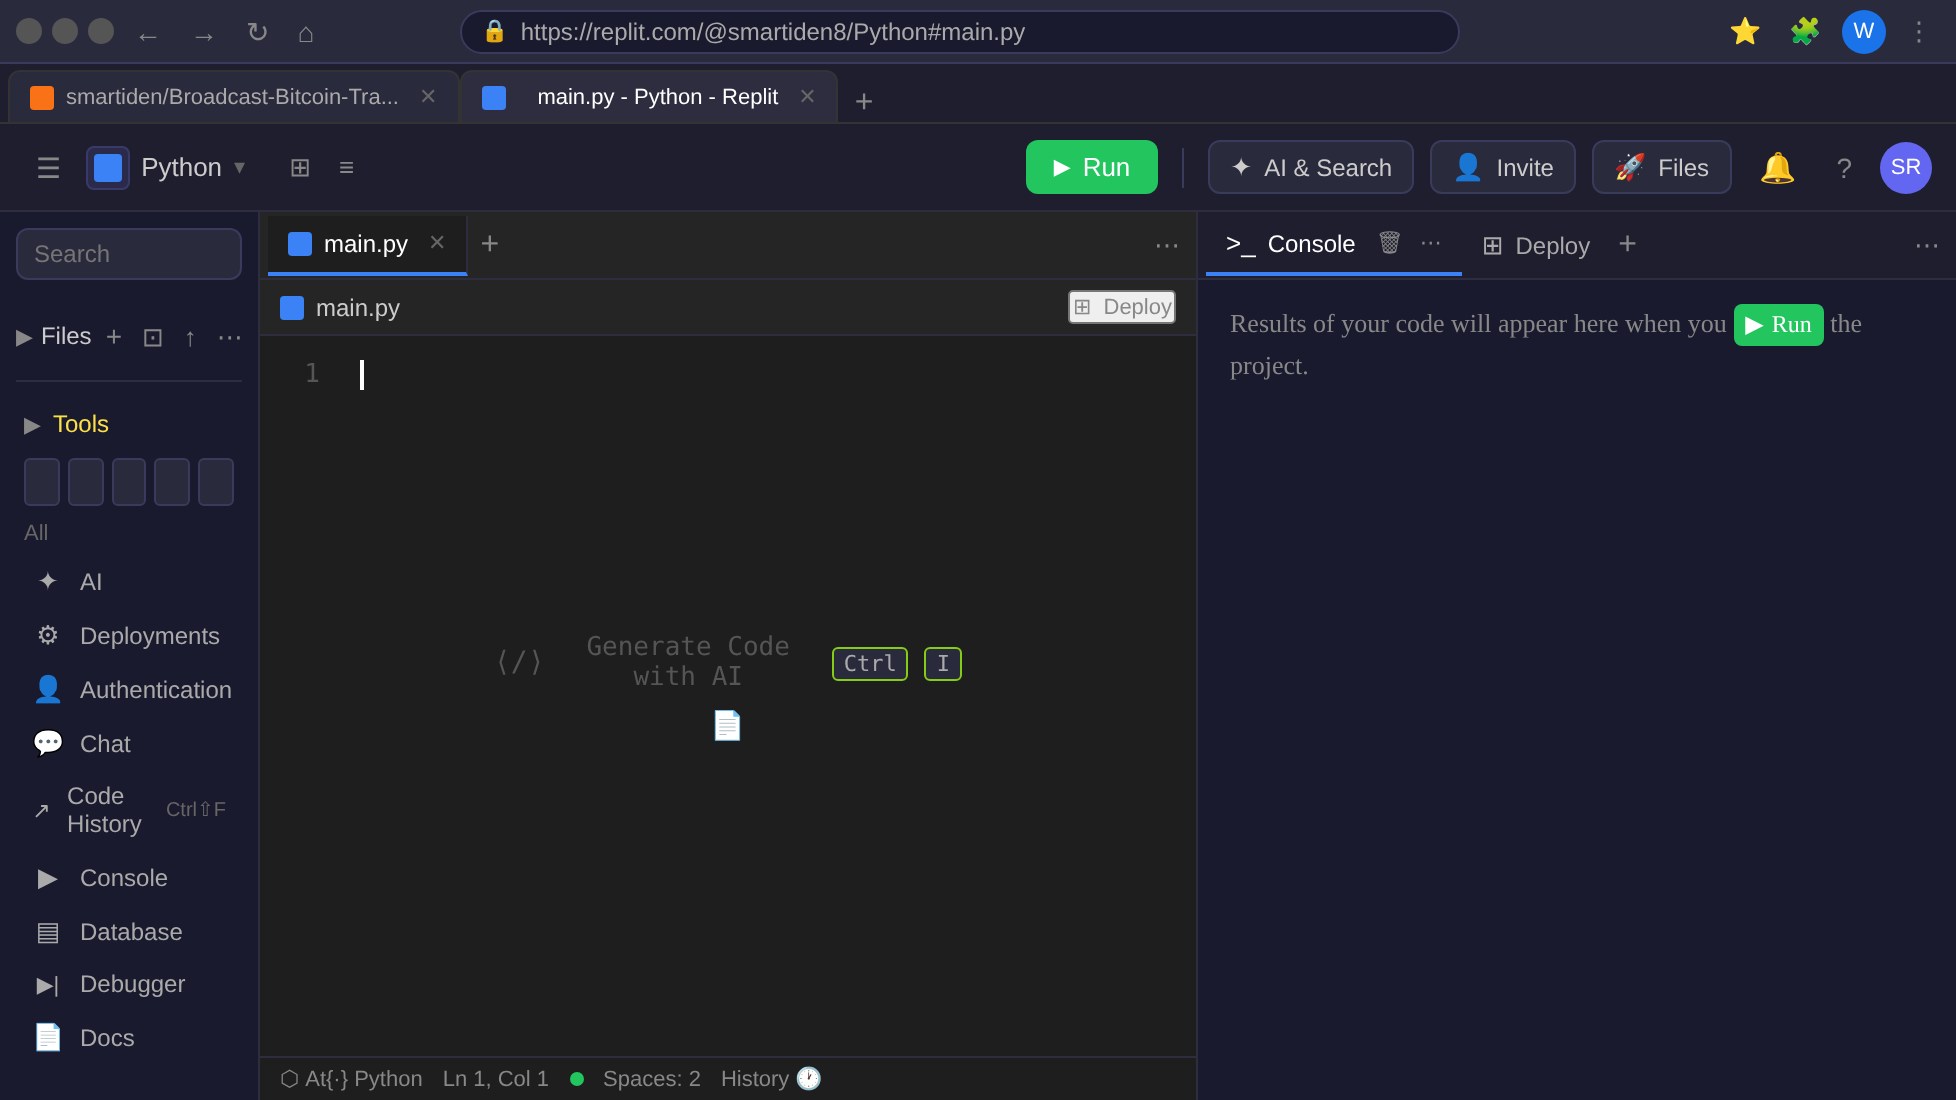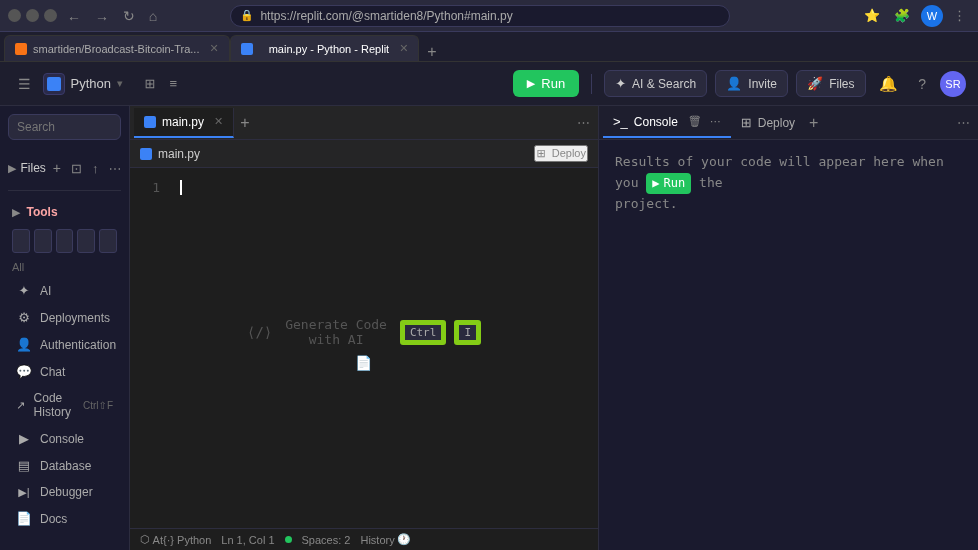--- a/index.html
+++ b/index.html
@@ -39,21 +39,21 @@
 
     
     .main-content { display: flex; flex: 1; overflow: hidden; }
 
     
     .sidebar { width: 130px; background: #1a1a2e; border-right: 1px solid #2d2d3f; display: flex; flex-direction: column; }
     .sidebar-search { padding: 8px; }
     .search-input { width: 100%; background: #2a2a3d; border: 1px solid #3a3a5c; border-radius: 6px; padding: 5px 8px; color: #ccc; font-size: 12px; outline: none; }
     .sidebar-section { padding: 4px 0; }
     .sidebar-section-header { padding: 6px 12px 2px; color: #888; font-size: 11px; display: flex; align-items: center; gap: 6px; cursor: pointer; }
-    .sidebar-section-label { color: #fca5a5; font-size: 12px; font-weight: 700; text-align: right; }
+    .sidebar-section-label { color: #fde047; font-size: 12px; font-weight: 400; text-align: right; }
     .sidebar-item { display: flex; align-items: center; gap: 8px; padding: 5px 12px; cursor: pointer; color: #aaa; font-size: 12px; border-radius: 4px; margin: 1px 4px; }
     .sidebar-item-icon { font-size: 13px; width: 16px; text-align: center; }
     .sidebar-item-shortcut { margin-left: auto; color: #666; font-size: 10px; }
     .sidebar-divider { height: 1px; background: #2d2d3f; margin: 4px 8px; }
     .recent-thumbnails { display: flex; gap: 4px; padding: 4px 12px; }
     .recent-thumb { width: 30px; height: 24px; background: #2a2a3d; border-radius: 3px; border: 1px solid #3a3a5c; cursor: pointer; }
     .section-label-small { padding: 4px 12px; color: #666; font-size: 11px; }
 
     
     .files-header { display: flex; align-items: center; padding: 6px 8px 4px; gap: 4px; }
@@ -77,39 +77,39 @@
     .file-name-icon { width: 12px; height: 12px; background: #3b82f6; border-radius: 2px; }
     .format-btn { margin-left: auto; color: #888; font-size: 11px; cursor: pointer; }
 
     
     .code-editor { flex: 1; padding: 10px 0; background: #1e1e1e; font-family: 'Consolas', 'Monaco', monospace; font-size: 13px; position: relative; }
     .line-numbers { position: absolute; left: 0; top: 10px; width: 40px; text-align: right; padding-right: 10px; color: #555; font-size: 13px; line-height: 20px; }
     .code-content { margin-left: 50px; line-height: 20px; color: #cdd6f4; }
     .generate-code-hint { position: absolute; top: 50%; left: 50%; transform: translate(-50%, -50%); text-align: center; color: #555; }
     .generate-code-hint-line { display: flex; align-items: center; justify-content: center; gap: 8px; margin-bottom: 8px; font-size: 13px; }
     .hint-icon { font-size: 14px; }
-    .kbd { background: #2a2a3d; border: 5px solid #84cc16; border-radius: 3px; padding: 1px 5px; font-size: 11px; color: #aaa; }
+    .kbd { background: #2a2a3d; border: 1px solid #84cc16; border-radius: 3px; padding: 1px 5px; font-size: 11px; color: #aaa; }
 
     
     .status-bar { background: #1e1e1e; height: 22px; display: flex; align-items: center; padding: 0 10px; gap: 10px; border-top: 1px solid #2d2d3f; font-size: 11px; color: #888; }
     .status-item { display: flex; align-items: center; gap: 3px; }
     .status-dot { width: 7px; height: 7px; background: #22c55e; border-radius: 50%; }
 
     
     .right-panel { width: 380px; background: #1a1a2e; border-left: 1px solid #2d2d3f; display: flex; flex-direction: column; }
     .right-panel-tabs { display: flex; align-items: center; background: #1e1e2e; height: 34px; border-bottom: 1px solid #2d2d3f; padding: 0 4px; }
     .right-tab { display: flex; align-items: center; gap: 6px; padding: 0 10px; height: 30px; color: #aaa; font-size: 12px; cursor: pointer; }
     .right-tab.active { color: white; border-bottom: 2px solid #3b82f6; }
     .right-tab-add { background: none; border: none; color: #888; font-size: 16px; cursor: pointer; padding: 0 4px; }
     .right-tab-actions { margin-left: auto; display: flex; gap: 4px; }
     .right-tab-action-btn { background: none; border: none; color: #888; cursor: pointer; font-size: 13px; padding: 2px 4px; }
 
     
     .console-output { flex: 1; padding: 12px 16px; font-family: 'Consolas', 'Monaco', monospace; font-size: 13px; color: #888; }
-    .console-text { line-height: 1.6; }
+    .console-text { line-height: 1.6; font-family: Liberation Serif, serif; }
     .console-run-inline { display: inline-flex; align-items: center; gap: 4px; background: #22c55e; border-radius: 4px; padding: 1px 6px; font-size: 12px; color: white; font-weight: 500; }
 
     .toolbar-separator { width: 1px; height: 20px; background: #3a3a5c; margin: 0 4px; }
   </style>
 </head>
 <body>
 
 <div class="browser-chrome">
   <div style="display:flex;gap:5px;align-items:center;">
     <div style="width:13px;height:13px;border-radius:50%;background:#555;"></div>

